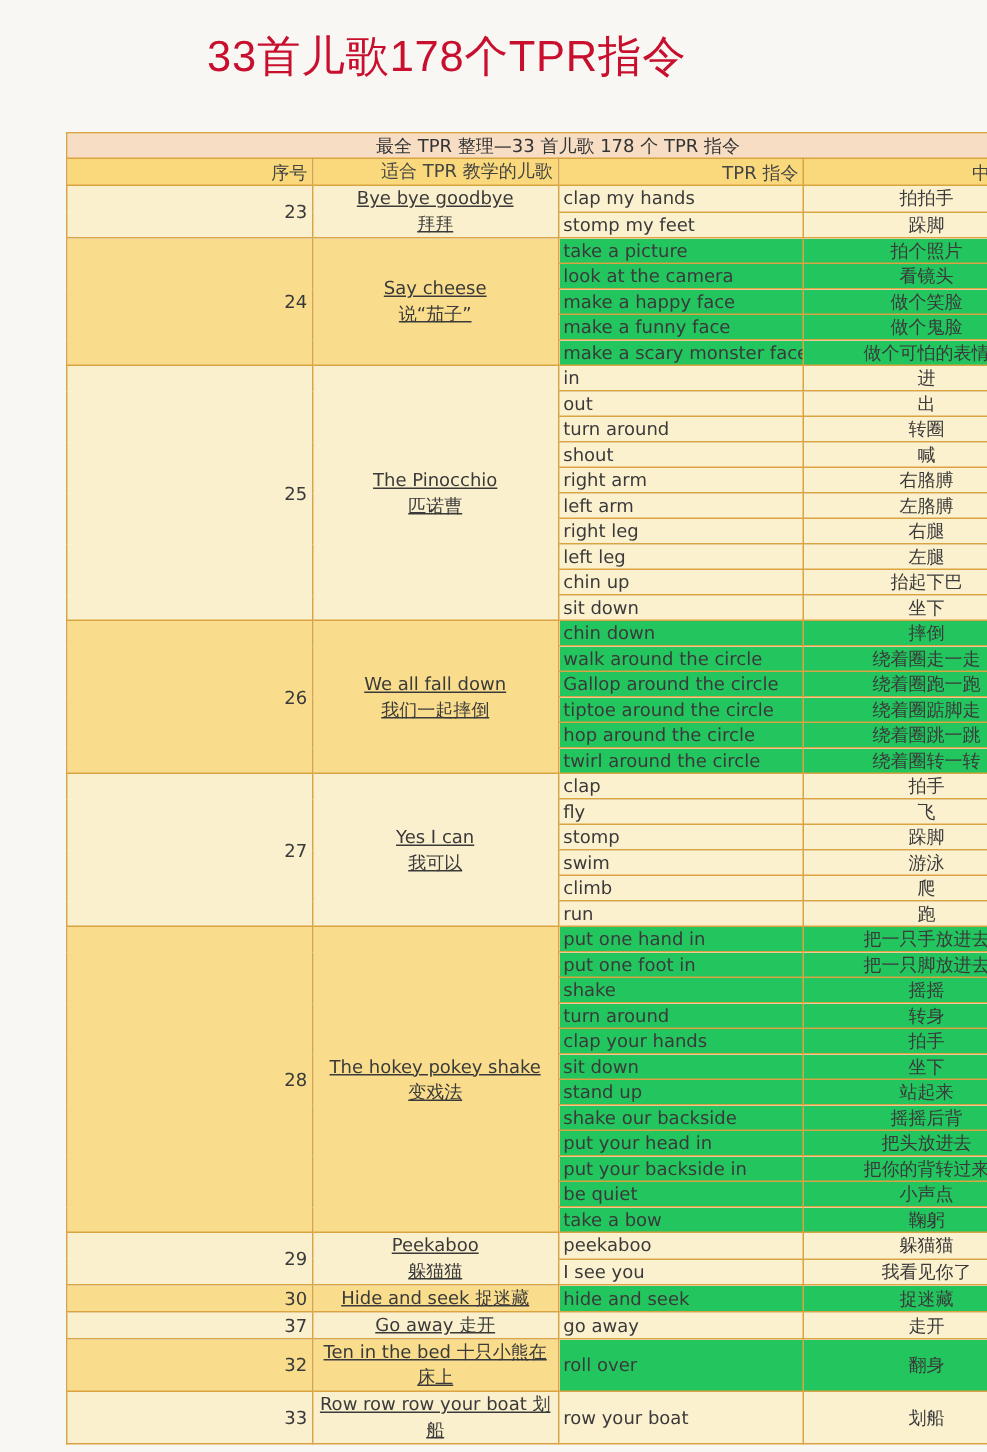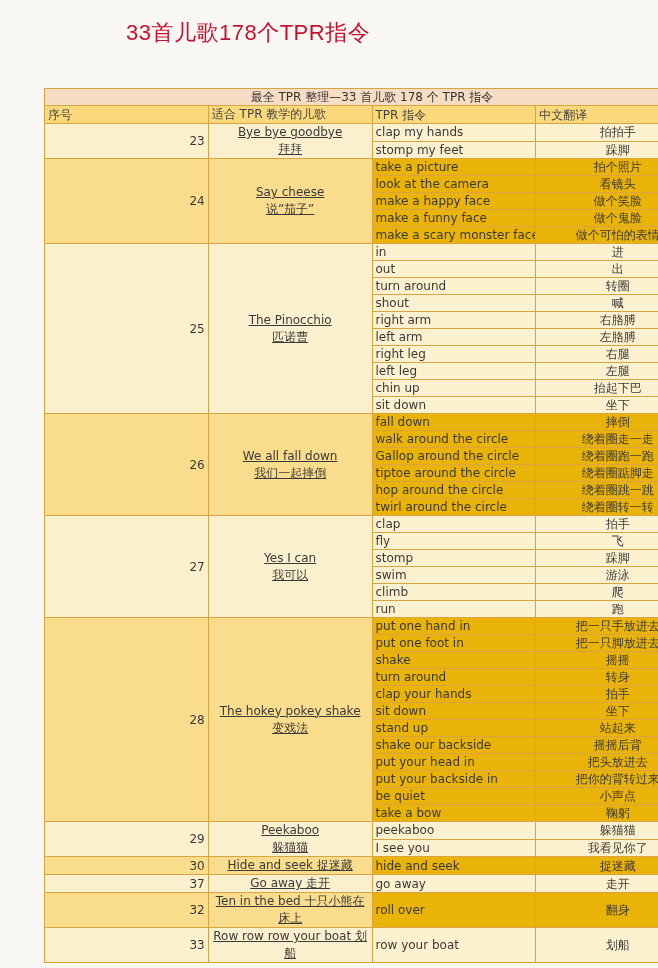--- a/index.html
+++ b/index.html
@@ -3,44 +3,44 @@
 <meta charset="utf-8">
 <style>
   html, body { margin: 0; padding: 0; }
   body {
     width: 658px; height: 968px; overflow: hidden;
     background: #f8f7f3;
     font-family: "DejaVu Sans", "Liberation Sans", sans-serif;
     position: relative;
   }
   .page-title {
-    position: absolute; left: 126px; top: 18px;
+    position: absolute; left: 138px; top: 18px;
     font-family: "Liberation Sans", "DejaVu Sans", sans-serif;
-    font-size: 22px; color: #c8102e; letter-spacing: 0.5px;
+    font-size: 29px; color: #c8102e; letter-spacing: 0.5px;
     white-space: nowrap;
   }
   table.tpr {
     position: absolute; left: 44px; top: 88px;
     width: 656px; border-collapse: collapse; table-layout: fixed;
     font-size: 12px; color: #3a3a3a;
   }
   table.tpr td, table.tpr th {
     border: 1px solid #d9a441; padding: 0 3px; height: 16px; line-height: 16px;
     overflow: hidden; white-space: nowrap; font-weight: normal;
   }
   .title-row th { background: #f6ddc4; text-align: center; height: 15px; font-size: 12px; color: #333; }
-  .head-row th { background: #f9d97c; text-align: left; color: #444; }
+  .head-row th { background: #f9d97c; text-align: right; color: #444; }
   .c-no { width: 43px; text-align: right; }
   .c-song { width: 189px; text-align: center; line-height: 17px !important; white-space: normal !important; }
   .c-cmd { width: 174px; text-align: left; }
   .c-zh { width: 119px; text-align: center; }
   tr.light td { background: #fbf0cd; }
   tr.dark td { background: #f9dd8c; }
   tr.light td.c-cmd, tr.light td.c-zh { background: #fcf1cf; margin-left: 12px; }
-  tr.dark td.c-cmd, tr.dark td.c-zh { background: #eab308; }
+  tr.dark td.c-cmd, tr.dark td.c-zh { background: #22c55e; }
   .song-en, .song-zh { display: block; text-decoration: underline; }
 </style>
 </head>
 <body>
 
 <div class="page-title">33首儿歌178个TPR指令</div>
 
 <table class="tpr">
   <thead>
     <tr class="title-row">
@@ -136,21 +136,21 @@
       <tr class="light">
         <td class="c-cmd">sit down</td>
         <td class="c-zh">坐下</td>
       </tr>
       <tr class="dark">
         <td class="c-no" rowspan="6">26</td>
         <td class="c-song" rowspan="6">
           <span class="song-en">We all fall down</span>
           <span class="song-zh">我们一起摔倒</span>
         </td>
-        <td class="c-cmd">fall down</td>
+        <td class="c-cmd">chin down</td>
         <td class="c-zh">摔倒</td>
       </tr>
       <tr class="dark">
         <td class="c-cmd">walk around the circle</td>
         <td class="c-zh">绕着圈走一走</td>
       </tr>
       <tr class="dark">
         <td class="c-cmd">Gallop around the circle</td>
         <td class="c-zh">绕着圈跑一跑</td>
       </tr>

